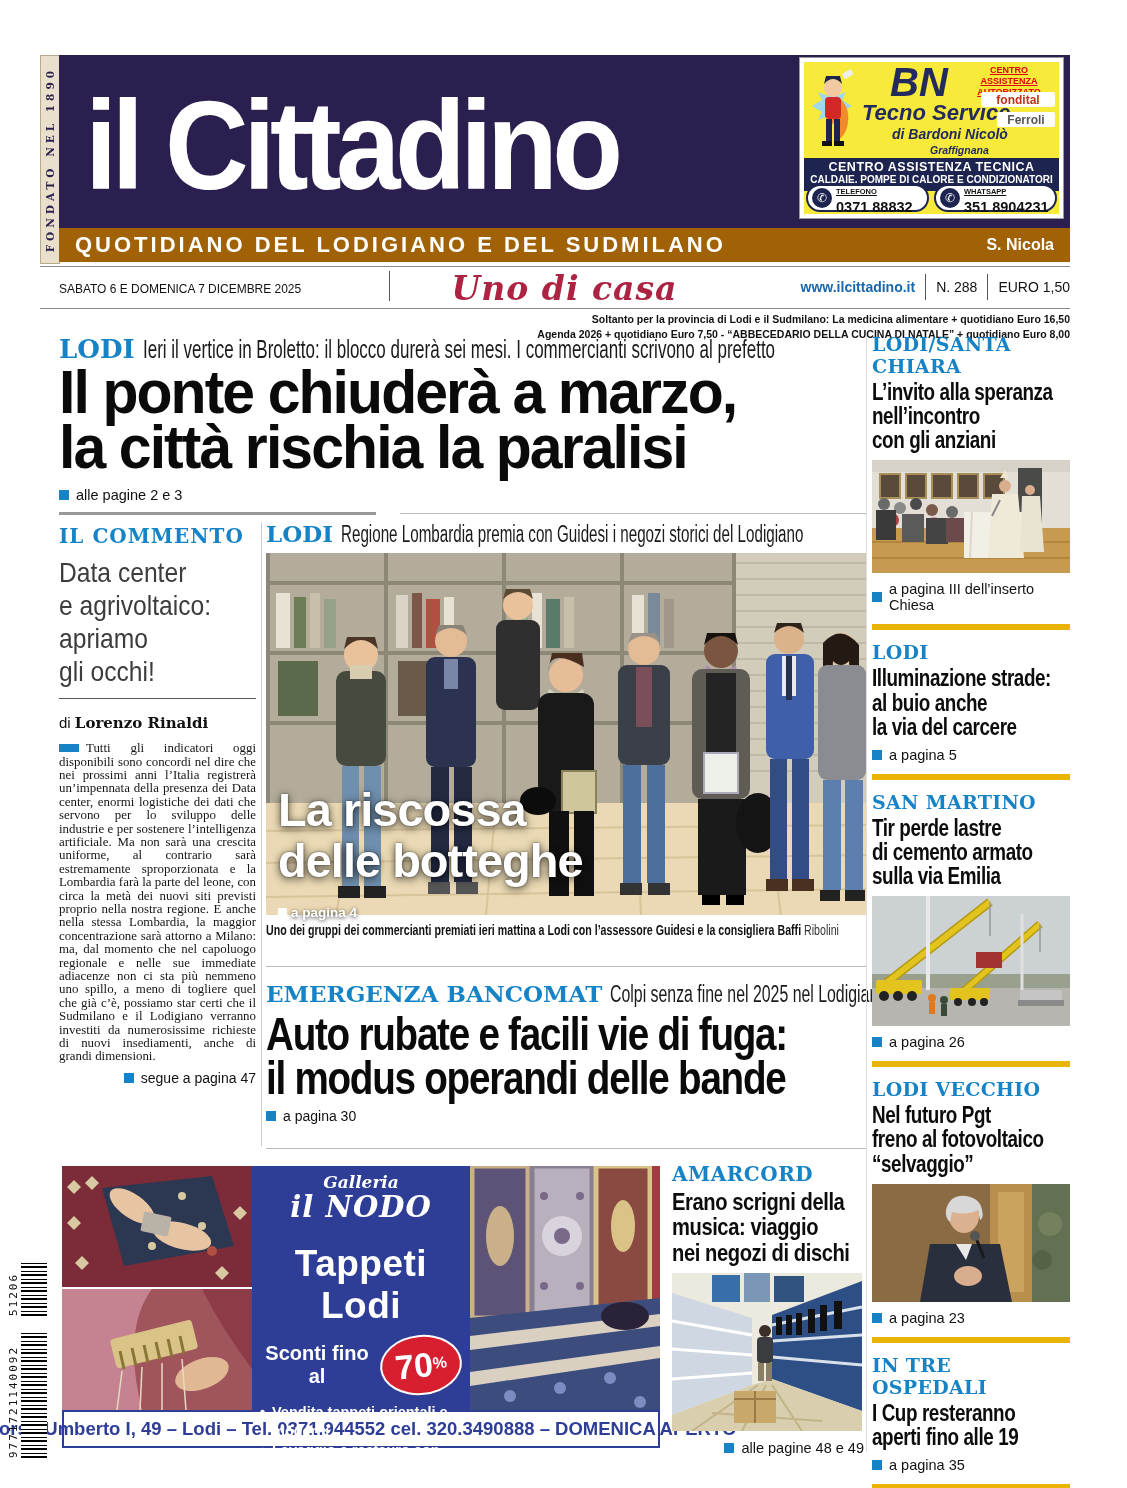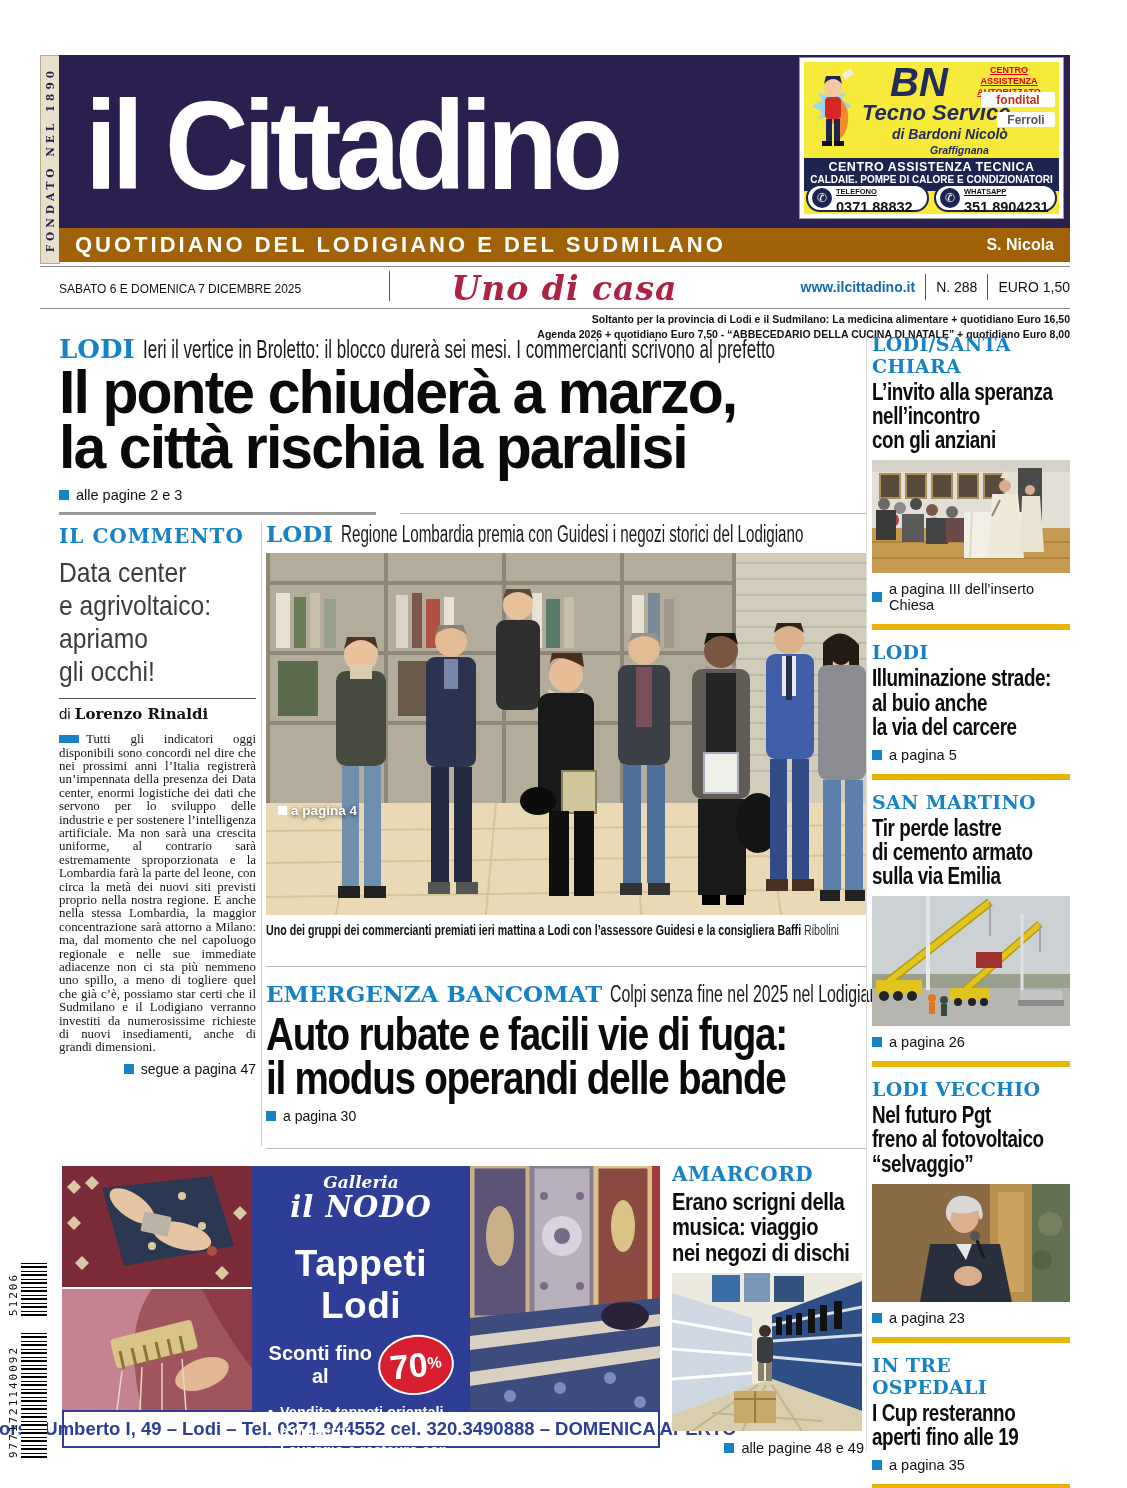--- a/index.html
+++ b/index.html
@@ -61,21 +61,21 @@
   
   .headline{font-weight:800;color:#0a0a0a;}
   .pageref{display:flex;align-items:center;gap:7px;font-size:14.5px;color:#111;}
   .sq{width:10px;height:10px;background:#1583c5;flex:0 0 10px;}
   .sq.w{background:#fff;}
 
   
   .com{width:197px;}
   .com .klabel{font-size:20px;letter-spacing:1px;}
   .com-title{font-size:28px;font-weight:400;color:#3c3c3c;line-height:1.18;transform:scaleX(.88);transform-origin:left top;width:114%;}
-  .byline{border-top:1px solid #555;padding-top:6px;margin-top:10px;font-size:15px;}
+  .byline{border-top:1px solid #555;padding-top:15px;margin-top:10px;font-size:15px;}
   .byline b{font-family:"DejaVu Serif",serif;}
   .com-body{font-family:"Liberation Serif",serif;font-size:12.9px;line-height:13.4px;text-align:justify;margin-top:10px;color:#151515;}
   .lead-dash{display:inline-block;width:20px;height:8px;background:#1583c5;margin-right:7px;}
   .segue{justify-content:flex-end;margin-top:6px;font-size:14px;}
 
   
   .overlay-title{color:#fff;font-weight:800;font-size:47px;line-height:1.08;letter-spacing:-1px;
      text-shadow:0 2px 8px rgba(0,0,0,.75),0 0 2px rgba(0,0,0,.6);}
   .overlay-ref{color:#fff;font-weight:bold;font-size:13.5px;display:flex;align-items:center;gap:4px;margin-top:18px;
      text-shadow:0 1px 4px rgba(0,0,0,.8);}
@@ -96,21 +96,21 @@
   
   .am .klabel{font-size:20px;letter-spacing:.5px;}
   .am-h{font-size:24px;font-weight:800;line-height:1.06;color:#0c0c0c;letter-spacing:-.5px;
         transform:scaleX(.84);transform-origin:left top;width:119%;margin-top:3px;}
   .am .pageref{justify-content:flex-end;margin-top:9px;}
 
   
   .bad{display:flex;flex-direction:column;}
   .bad-main{display:flex;height:244px;}
   .bad-left{width:190px;display:flex;flex-direction:column;gap:2px;}
-  .bad-mid{width:218px;background:#2e3e96;color:#fff;text-align:center;padding:6px 16px;box-sizing:border-box;position:relative;}
+  .bad-mid{width:218px;background:#2e3e96;color:#fff;text-align:center;padding:6px 8px;box-sizing:border-box;position:relative;}
   .bad-right{width:190px;}
   .bad-gal{font-family:"DejaVu Serif",serif;font-style:italic;font-weight:bold;font-size:17px;}
   .bad-nodo{font-family:"DejaVu Serif",serif;font-style:italic;font-weight:bold;font-size:29px;letter-spacing:1px;margin-top:-2px;}
   .bad-tap{font-size:37px;font-weight:700;margin-top:19px;letter-spacing:.5px;}
   .bad-sconti{display:flex;align-items:center;justify-content:center;gap:6px;margin-top:8px;}
   .bad-sconti .txt{font-size:20px;font-weight:800;}
   .oval{width:86px;height:56px;border-radius:50%;background:#d81f30;border:2px solid #fff;
         display:flex;align-items:center;justify-content:center;color:#fff;transform:rotate(-6deg);}
   .oval .n{font-size:34px;font-weight:800;line-height:1;}
   .oval .p{font-size:16px;font-weight:800;}
@@ -377,20 +377,22 @@
         <circle cx="575" cy="96" r="16" fill="#e6bd96"></circle>
         <path d="M557 90 q18 -20 36 2 l0 50 q-4 8 -8 0 l-2 -34 q-8 8 -16 0 l-2 34 q-4 8 -8 0 z" fill="#241a14"></path>
         <rect x="552" y="112" width="48" height="115" rx="9" fill="#8a8c92"></rect>
         <rect x="557" y="227" width="18" height="110" fill="#5d7fae"></rect>
           <rect x="579" y="227" width="18" height="110" fill="#5d7fae"></rect>
         <rect x="554" y="337" width="20" height="11" fill="#222"></rect>
           <rect x="579" y="337" width="20" height="11" fill="#222"></rect>
       </g>
     </svg>
     <div class="abs" style="left:12px;top:232px;">
+      <div class="overlay-title preline">La riscossa
+delle botteghe</div>
       <div class="overlay-ref">
         <span class="sq w" style="width:9px;height:9px;flex-basis:9px;"></span>
         <span>a pagina 4</span>
       </div>
     </div>
   </div>
 
   <div class="abs caption scx" style="left:266px;top:922px;width:790px;transform:scaleX(.76);">
     <b>Uno dei gruppi dei commercianti premiati ieri mattina a Lodi con l’assessore Guidesi e la consigliera Baffi</b>
     <span class="credit">Ribolini</span>

